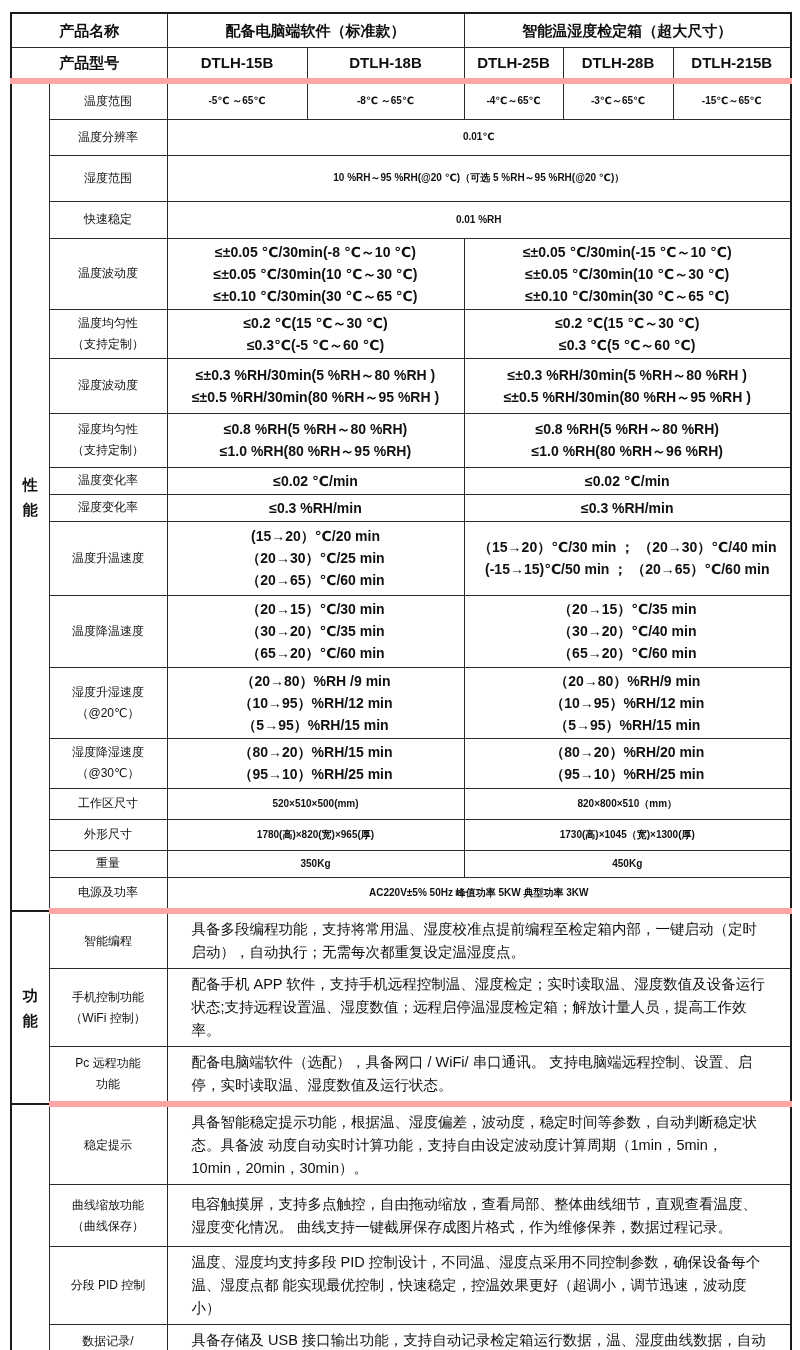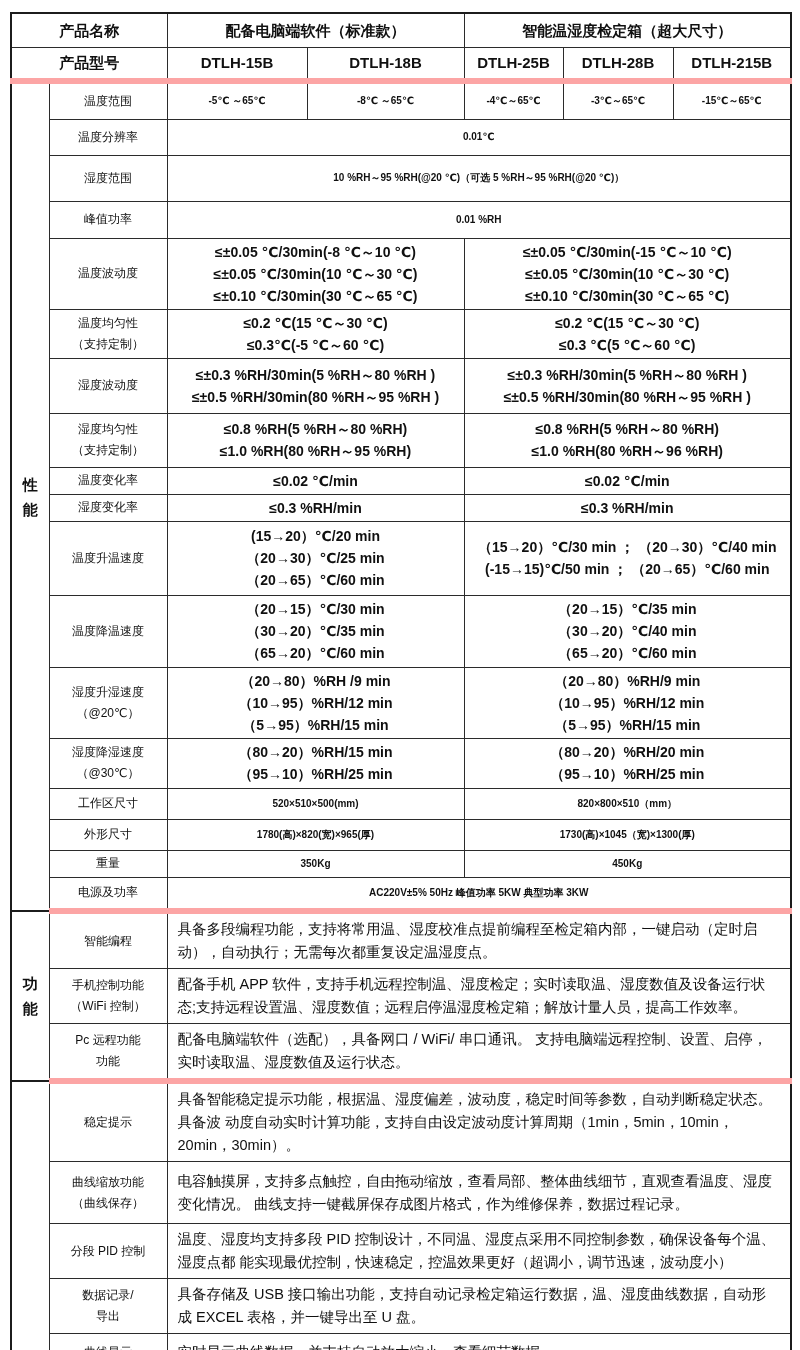--- a/index.html
+++ b/index.html
@@ -19,21 +19,21 @@
     white-space:pre-line;
     font-size:14px;line-height:21px;
     padding:2px 4px;overflow:hidden;
   }
   td.hdr{font-weight:bold;font-size:15px;}
   td.model{font-weight:bold;font-size:15px;}
   td.lbl{font-size:12px;}
   td.num{font-size:10px;font-weight:bold;line-height:22px;}
   td.numl{font-size:14px;font-weight:bold;line-height:22px;}
   td.para{
-    text-align:left;padding:4px 10px;font-size:14.5px;line-height:23px;
+    text-align:left;padding:4px 24px;font-size:14.5px;line-height:23px;
     white-space:normal;
   }
   td.vert{font-size:15px;line-height:25px;font-weight:bold;border-bottom:2px solid #1c1c1c;}
   td.vert-empty{border-bottom:2px solid #1c1c1c;}
   tr.sec > td{border-bottom:6px solid #fca5a5;}
 </style>
 </head>
 <body>
 
 <table class="spec">
@@ -74,21 +74,21 @@
   </tr>
   <tr style="height:36px">
     <td class="lbl">温度分辨率</td>
     <td colspan="5" class="num">0.01℃</td>
   </tr>
   <tr style="height:46px">
     <td class="lbl">湿度范围</td>
     <td colspan="5" class="num">10 %RH～95 %RH(@20 ℃)（可选 5 %RH～95 %RH(@20 ℃)）</td>
   </tr>
   <tr style="height:37px">
-    <td class="lbl">峰值功率</td>
+    <td class="lbl">快速稳定</td>
     <td colspan="5" class="num">0.01 %RH</td>
   </tr>
   <tr style="height:68px">
     <td class="lbl">温度波动度</td>
     <td colspan="2" class="numl">≤±0.05 ℃/30min(-8 ℃～10 ℃)
 ≤±0.05 ℃/30min(10 ℃～30 ℃)
 ≤±0.10 ℃/30min(30 ℃～65 ℃)</td>
     <td colspan="3" class="numl">≤±0.05 ℃/30min(-15 ℃～10 ℃)
 ≤±0.05 ℃/30min(10 ℃～30 ℃)
 ≤±0.10 ℃/30min(30 ℃～65 ℃)</td>

